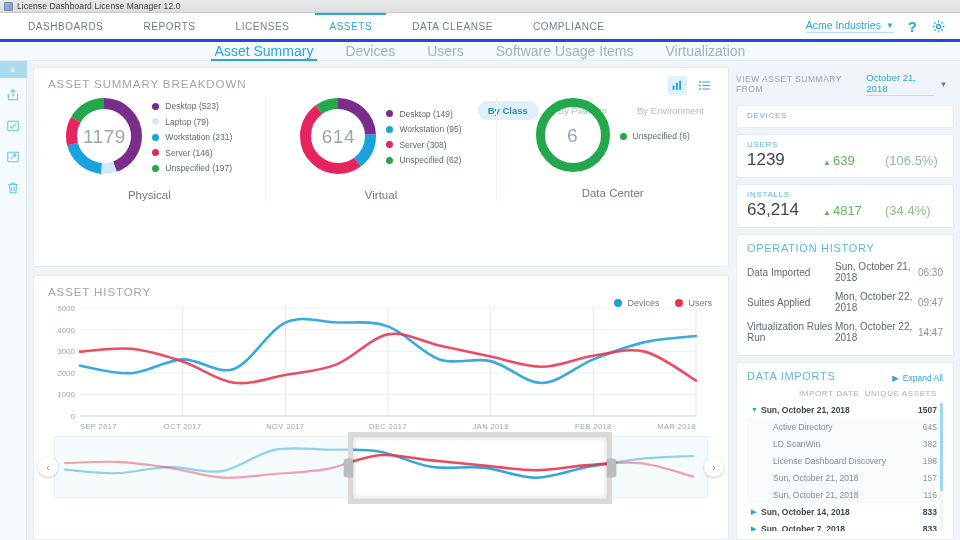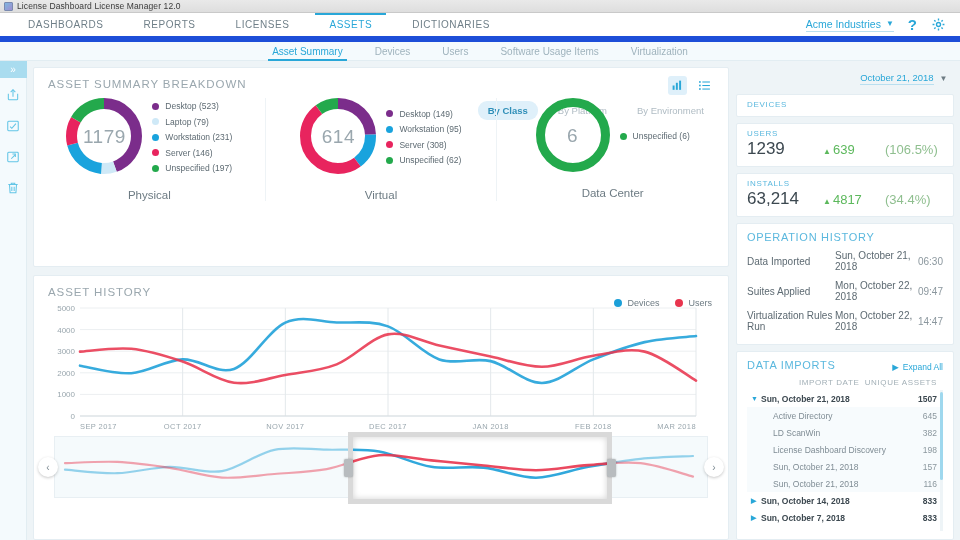--- a/index.html
+++ b/index.html
@@ -30,21 +30,21 @@
   }
   .titlebar .tb-text { font-size: 8.5px; color: #3a3a3a; letter-spacing: .1px; }
 
   
   .topnav {
     height: 29px;
     background: #ffffff;
     display: flex;
     align-items: stretch;
     position: relative;
-    border-bottom: 6px solid #1d4ed8;
+    border-bottom: 3px solid #1d4ed8;
   }
   .topnav .navitems { display: flex; align-items: stretch; padding-left: 8px; }
   .navitem {
     display: flex; align-items: center; justify-content: center;
     padding: 0 20px;
     font-size: 10px;
     letter-spacing: .55px;
     color: #6f7f88;
     cursor: pointer;
     position: relative;
@@ -75,21 +75,21 @@
   .subnav {
     height: 19px;
     background: #f4fafd;
     display: flex;
     align-items: center;
     justify-content: center;
     gap: 0px;
     border-bottom: 1px solid #e2edf2;
   }
   .subitem {
-    font-size: 10px;
+    font-size: 14px;
     color: #9fb3bd;
     padding: 0 16px;
     cursor: pointer;
     position: relative;
     height: 19px;
     display: flex; align-items: center;
   }
   .subitem.active { color: #29a7d8; }
   .subitem.active:after {
     content: ""; position: absolute; left: 12px; right: 12px; bottom: 0; height: 1.5px;
@@ -251,21 +251,22 @@
   <div class="tb-icon"></div>
   <div class="tb-text">License Dashboard License Manager 12.0</div>
 </div>
 
 <div class="topnav">
   <div class="navitems" id="topnav-items">
       <div class="navitem">DASHBOARDS</div>
       <div class="navitem">REPORTS</div>
       <div class="navitem">LICENSES</div>
       <div class="navitem active">ASSETS</div>
-      <div class="navitem">DICTIONARIES</div>
+      <div class="navitem">DATA CLEANSE</div>
+      <div class="navitem">COMPLIANCE</div>
     </div>
   <div class="right">
     <div class="orgsel">
       <span>Acme Industries</span>
       <span class="caret">▼</span>
     </div>
     <div class="helpicon">?</div>
     <div class="gearicon">
       <svg width="15" height="15" viewBox="0 0 24 24" fill="none" stroke="#29a7d8" stroke-width="2.2">
         <circle cx="12" cy="12" r="3.2"></circle>
@@ -500,20 +501,21 @@
     </div>
             </div>
         </div>
       </div>
 
     </div>
 
     <div class="rightcol">
 
       <div class="viewfrom">
+        <span>VIEW ASSET SUMMARY FROM</span>
         <span class="val">October 21, 2018</span>
         <span class="caret">▼</span>
       </div>
 
       <div id="kpis" style="display:flex;flex-direction:column;gap:6px;">
           <div class="kpi">
             <div class="k-label">DEVICES</div>
           </div>
           <div class="kpi">
             <div class="k-label">USERS</div>

